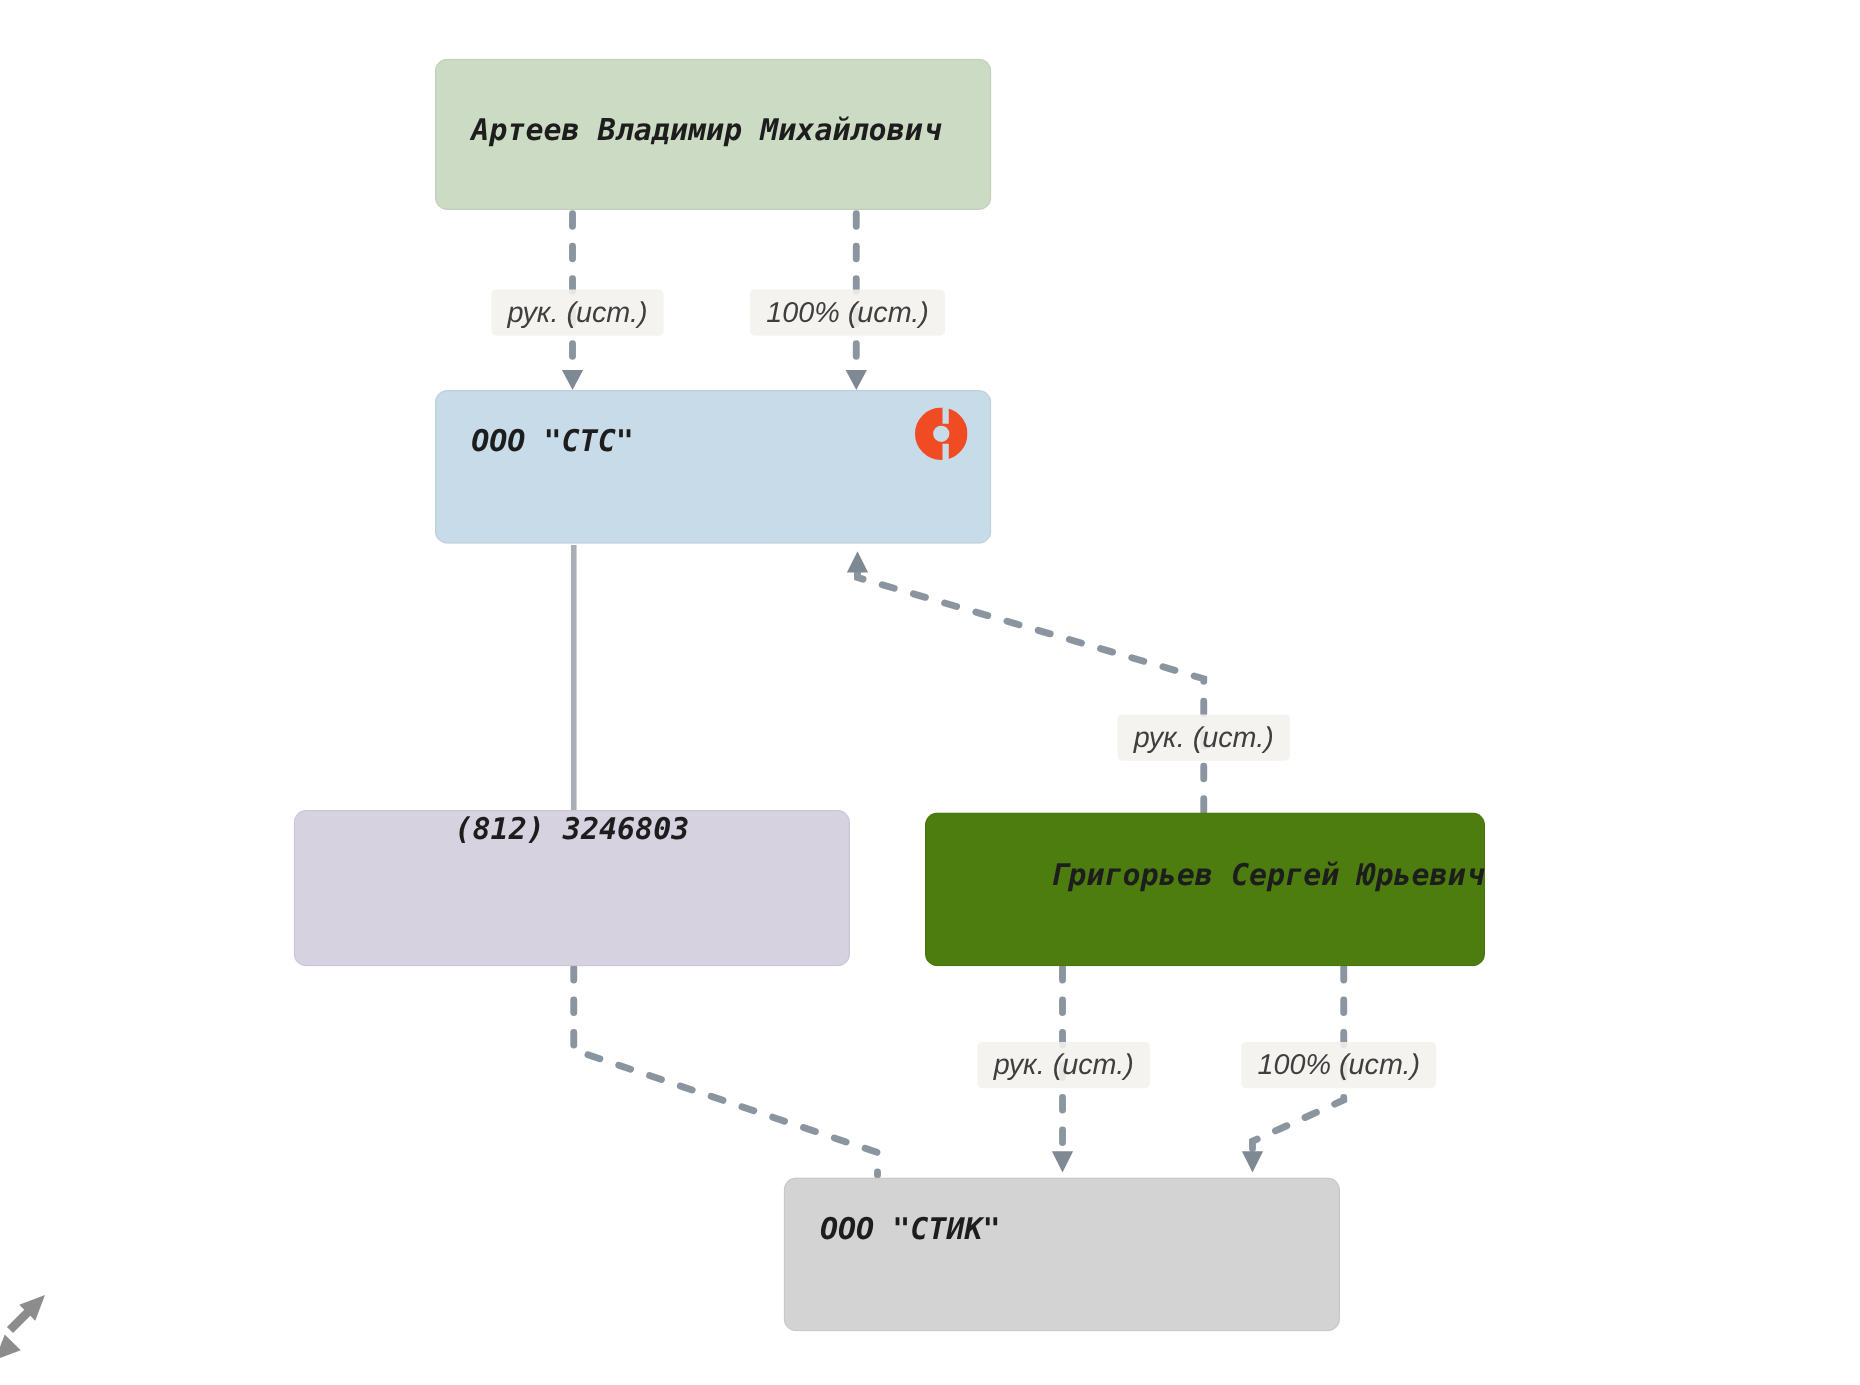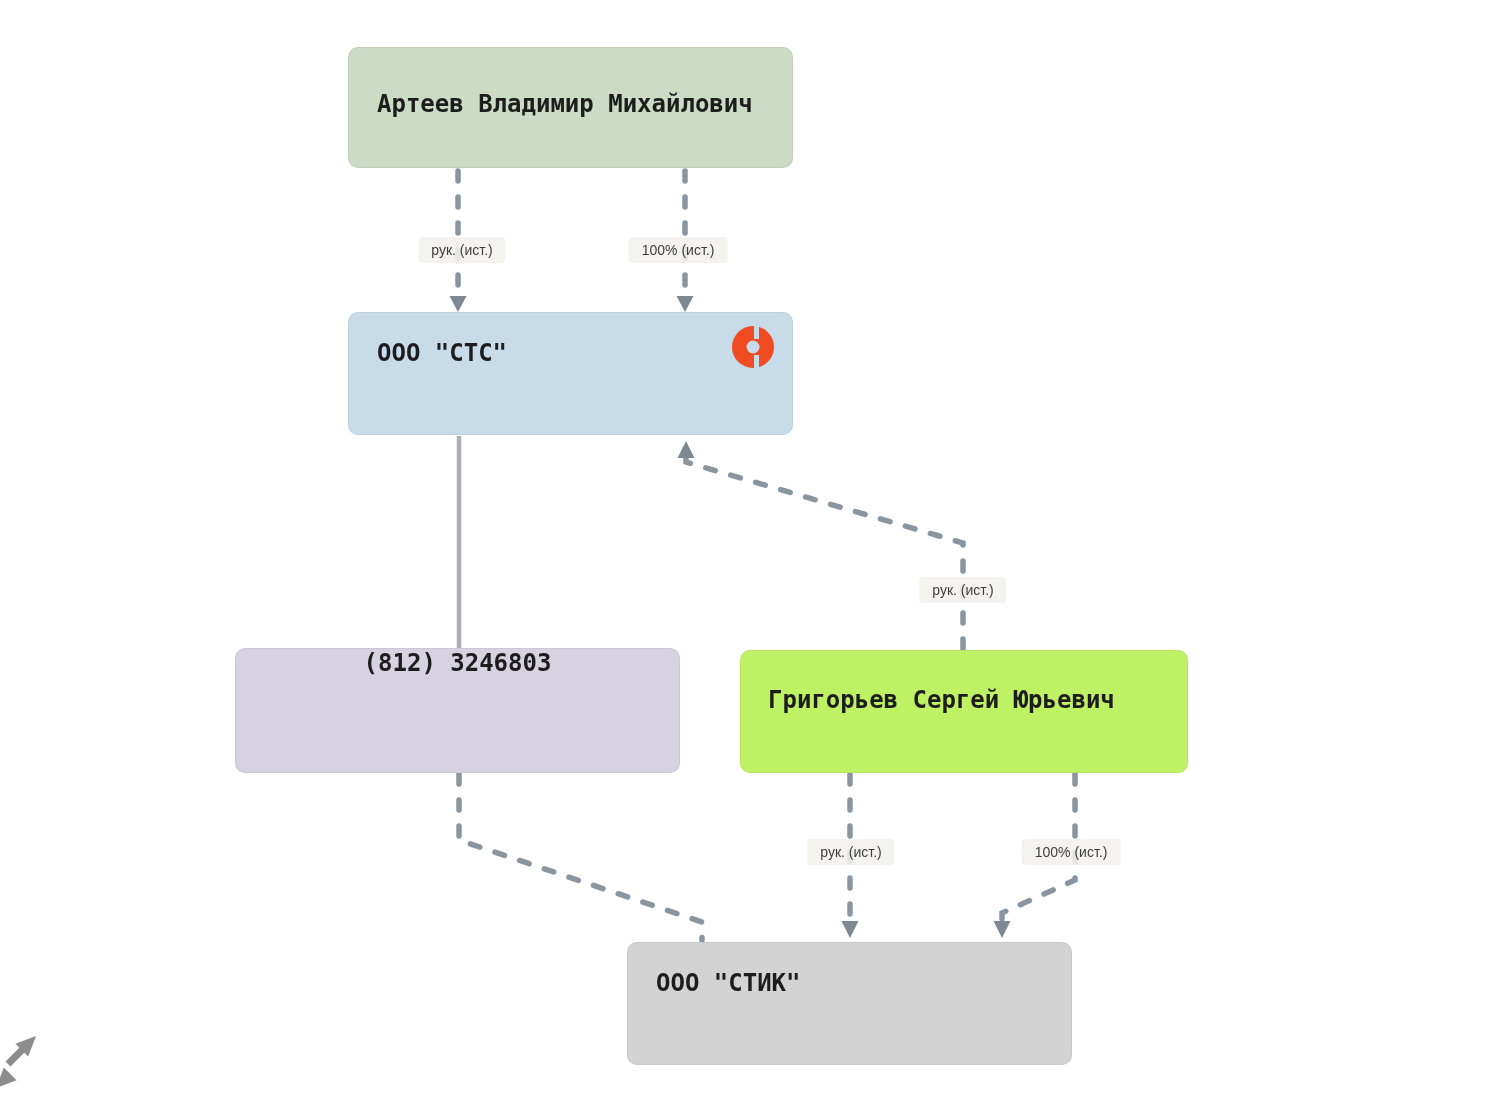--- a/index.html
+++ b/index.html
@@ -5,38 +5,39 @@
   :root{
     --edge:#8b95a0;
     --arrow:#7e8994;
     --accent:#f04b23;
     --node-text:#1d1d1d;
   }
   html,body{margin:0;padding:0;background:#ffffff;}
   .canvas{
     position:relative;width:1432px;height:1108px;background:#ffffff;overflow:hidden;
     font-family:"DejaVu Sans Mono", monospace;
+    font-style:italic;
   }
   svg.edge-layer{position:absolute;left:0;top:0;}
   .node{
     position:absolute;border-radius:10px;box-sizing:border-box;
     font-weight:bold;font-size:24px;color:var(--node-text);
     border:1px solid rgba(0,0,0,0.05);
     white-space:nowrap;cursor:pointer;
   }
   .node-arteev   {left:348px;top:47px;  width:445px;height:121px;padding:42px 0 0 28px;}
   .node-sts      {left:348px;top:312px; width:445px;height:123px;padding:26px 0 0 28px;}
   .node-phone    {left:235px;top:648px; width:445px;height:125px;display:flex;align-items:flex-start;justify-content:center;}
   .node-grigoriev{left:740px;top:650px; width:448px;height:123px;padding:35px 0 0 27px;}
   .node-stik     {left:627px;top:942px; width:445px;height:123px;padding:26px 0 0 28px;}
   .status-icon{position:absolute;right:18px;top:13px;width:42px;height:42px;}
   .edge-label{
     position:absolute;transform:translate(-50%,-50%);
     background:rgba(243,241,237,0.88);color:#3f3f3f;
-    font-family:"Liberation Sans", sans-serif;font-size:14px;
+    font-family:"Liberation Sans", sans-serif;font-size:23px;
     padding:5px 13px;border-radius:4px;white-space:nowrap;text-align:center;
   }
   .expand-control{position:absolute;left:0;top:1030px;width:60px;height:78px;cursor:pointer;}
 </style>
 </head>
 <body>
 
 <div class="canvas">
 
   <svg class="edge-layer" width="1488" height="1108" viewBox="0 0 1488 1108">
@@ -68,21 +69,21 @@
       <circle cx="21" cy="21" r="13.75" fill="none" stroke="var(--accent)" stroke-width="14.5"></circle>
       <rect x="22" y="0" width="5" height="13" fill="#c8dbe9"></rect>
       <rect x="22" y="29" width="5" height="13" fill="#c8dbe9"></rect>
     </svg>
   </div>
 
   <div class="node node-phone" style="background: rgb(214, 210, 224);">
     <span>(812) 3246803</span>
   </div>
 
-  <div class="node node-grigoriev" style="background: #bef264;">
+  <div class="node node-grigoriev" style="background: #4d7c0f; text-align: right;">
     <span>Григорьев Сергей Юрьевич</span>
   </div>
 
   <div class="node node-stik" style="background: rgb(211, 211, 211);">
     <span>ООО "СТИК"</span>
   </div>
 
   <div class="edge-label" style="left:462px;top:250px;">рук. (ист.)</div>
   <div class="edge-label" style="left:678px;top:250px;">100% (ист.)</div>
   <div class="edge-label" style="left:963px;top:590px;">рук. (ист.)</div>

